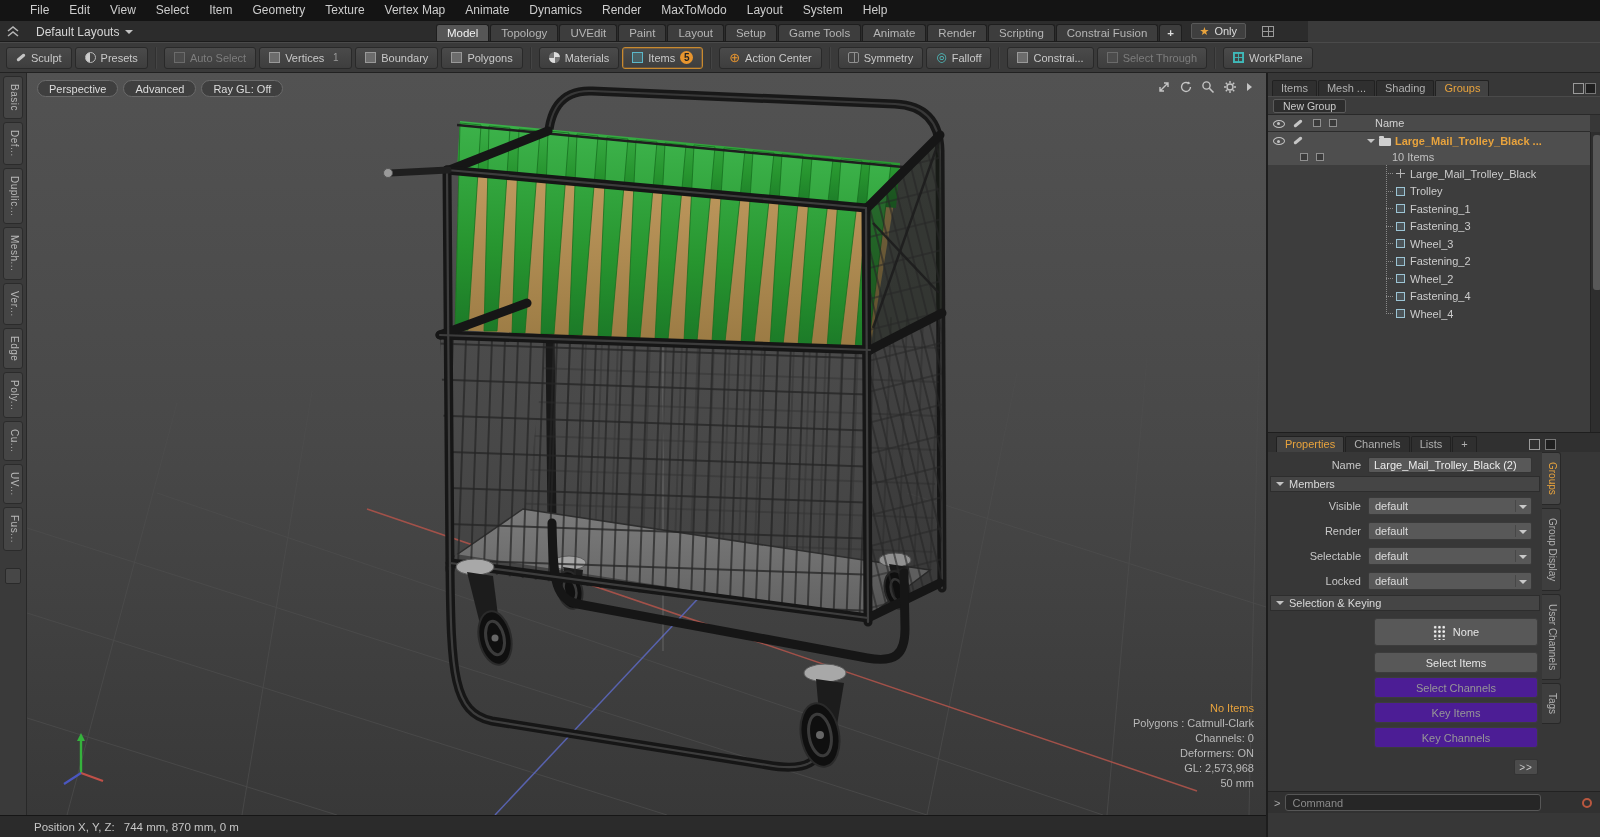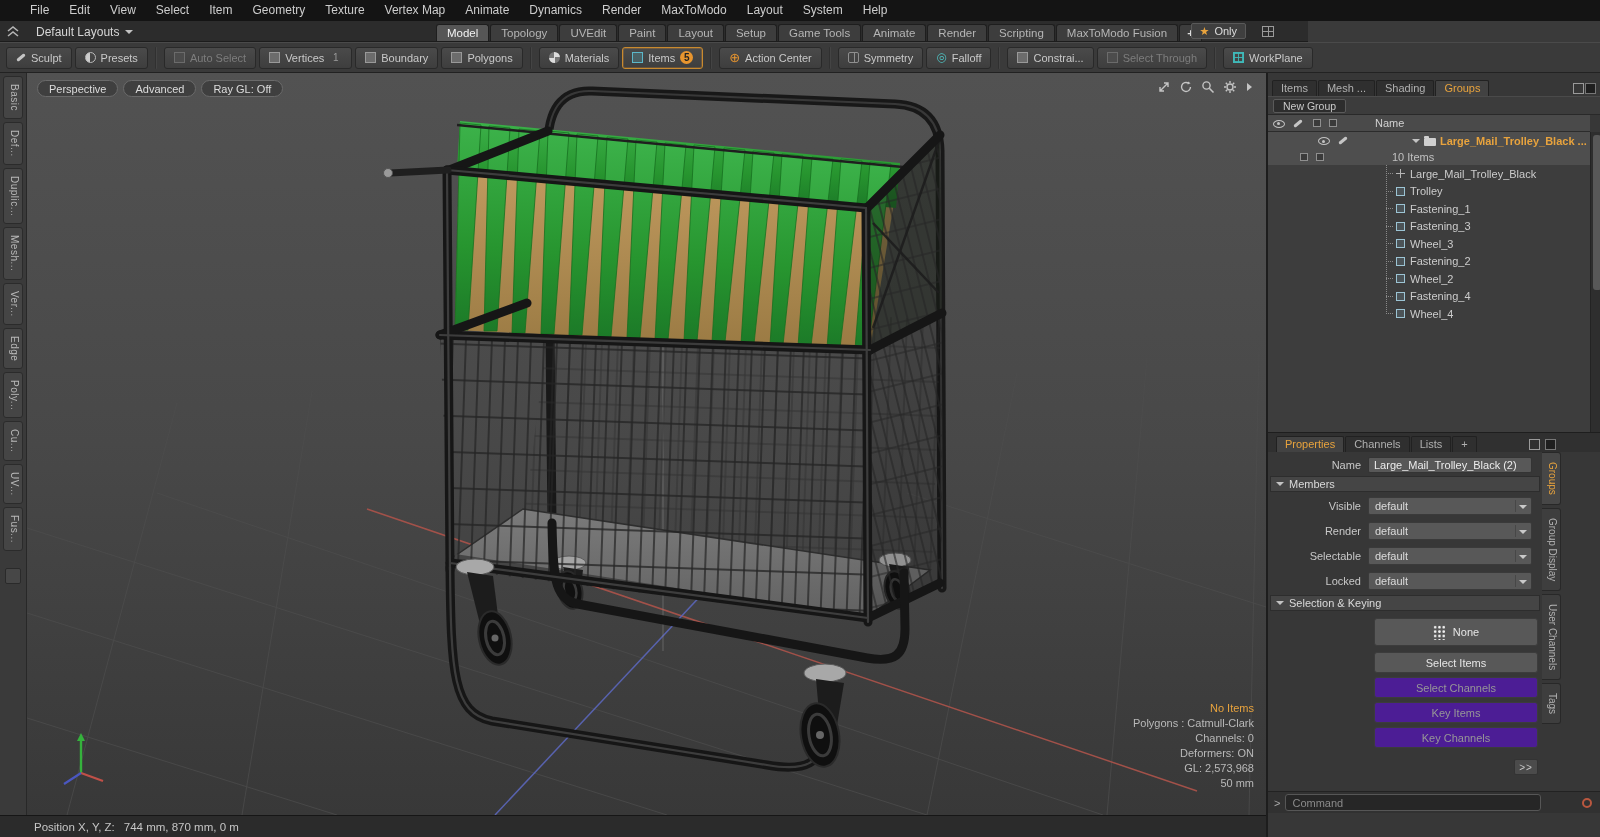--- a/index.html
+++ b/index.html
@@ -70,21 +70,21 @@
   .rp-fill{flex:1;}
   .mini-ic{width:11px;height:11px;border:1px solid #9a9a9a;position:relative;margin-bottom:2px;}
   .mini-ic.dk{background:#1f1f1f;border-color:#777;}
   .rp-ngrow{position:absolute;left:0;top:23px;width:334px;height:19px;background:#3c3c3c;border-top:1px solid #4a4a4a;border-bottom:1px solid #292929;}
   .ng-btn{position:absolute;left:5px;top:2px;height:14px;padding:0 9px;background:#2d2d2d;border:1px solid #5a5a5a;border-radius:2px;color:#c9c9c9;font-size:10.5px;line-height:12px;}
   .rp-thead{position:absolute;left:0;top:42px;width:322px;height:17px;background:#4a4a4a;border-bottom:1px solid #2c2c2c;display:flex;align-items:center;font-size:11px;color:#d2d2d2;}
   .rp-tree{position:absolute;left:0;top:59px;width:322px;height:300px;background:#3d3d3d;overflow:hidden;}
   .rp-scroll{position:absolute;left:322px;top:59px;width:12px;height:300px;background:#2e2e2e;border-left:1px solid #232323;}
   .thumb{position:absolute;left:2px;top:3px;width:8px;height:155px;background:#585858;border-radius:3px;}
   .selblock{background:#4e4e4e;}
-  .trow1{height:17px;display:flex;align-items:center;padding-left:45px;}
+  .trow1{height:17px;display:flex;align-items:center;}
   .trow2{height:16px;display:flex;align-items:center;color:#c0c0c0;}
   .tkids{position:relative;}
   .tkids::before{content:"";position:absolute;left:118px;top:0;bottom:9px;border-left:1px dotted #8a8a8a;}
   .trow{height:17.5px;display:flex;align-items:center;padding-left:118px;position:relative;color:#cccccc;}
   .stub{width:7px;border-top:1px dotted #8a8a8a;margin-right:3px;flex:none;}
   .i-eye{width:12px;height:11px;position:relative;flex:none;}
   .i-eye::before{content:"";position:absolute;left:0;top:2px;width:10px;height:6px;border:1px solid #c2c2c2;border-radius:50%;}
   .i-eye::after{content:"";position:absolute;left:4px;top:4.5px;width:3px;height:3px;background:#c2c2c2;border-radius:50%;}
   .cb{width:8px;height:8px;border:1px solid #8f8f8f;background:#3a3a3a;flex:none;}
   .i-folder{width:12px;height:8px;background:#cfcfcf;border-radius:1px;position:relative;margin-top:2px;flex:none;}
@@ -152,21 +152,21 @@
       <span class="tab active">Model</span>
       <span class="tab">Topology</span>
       <span class="tab">UVEdit</span>
       <span class="tab">Paint</span>
       <span class="tab">Layout</span>
       <span class="tab">Setup</span>
       <span class="tab">Game Tools</span>
       <span class="tab">Animate</span>
       <span class="tab">Render</span>
       <span class="tab">Scripting</span>
-      <span class="tab">MaxToModo Fusion</span>
+      <span class="tab">Constrai Fusion</span>
       <span class="tab plus">+</span>
     </div>
     <div class="only-btn">
       <span class="star">★</span>
       <span>Only</span>
     </div>
     <span class="i-grid"></span>
   </div>
 
   <div class="toolbar">

